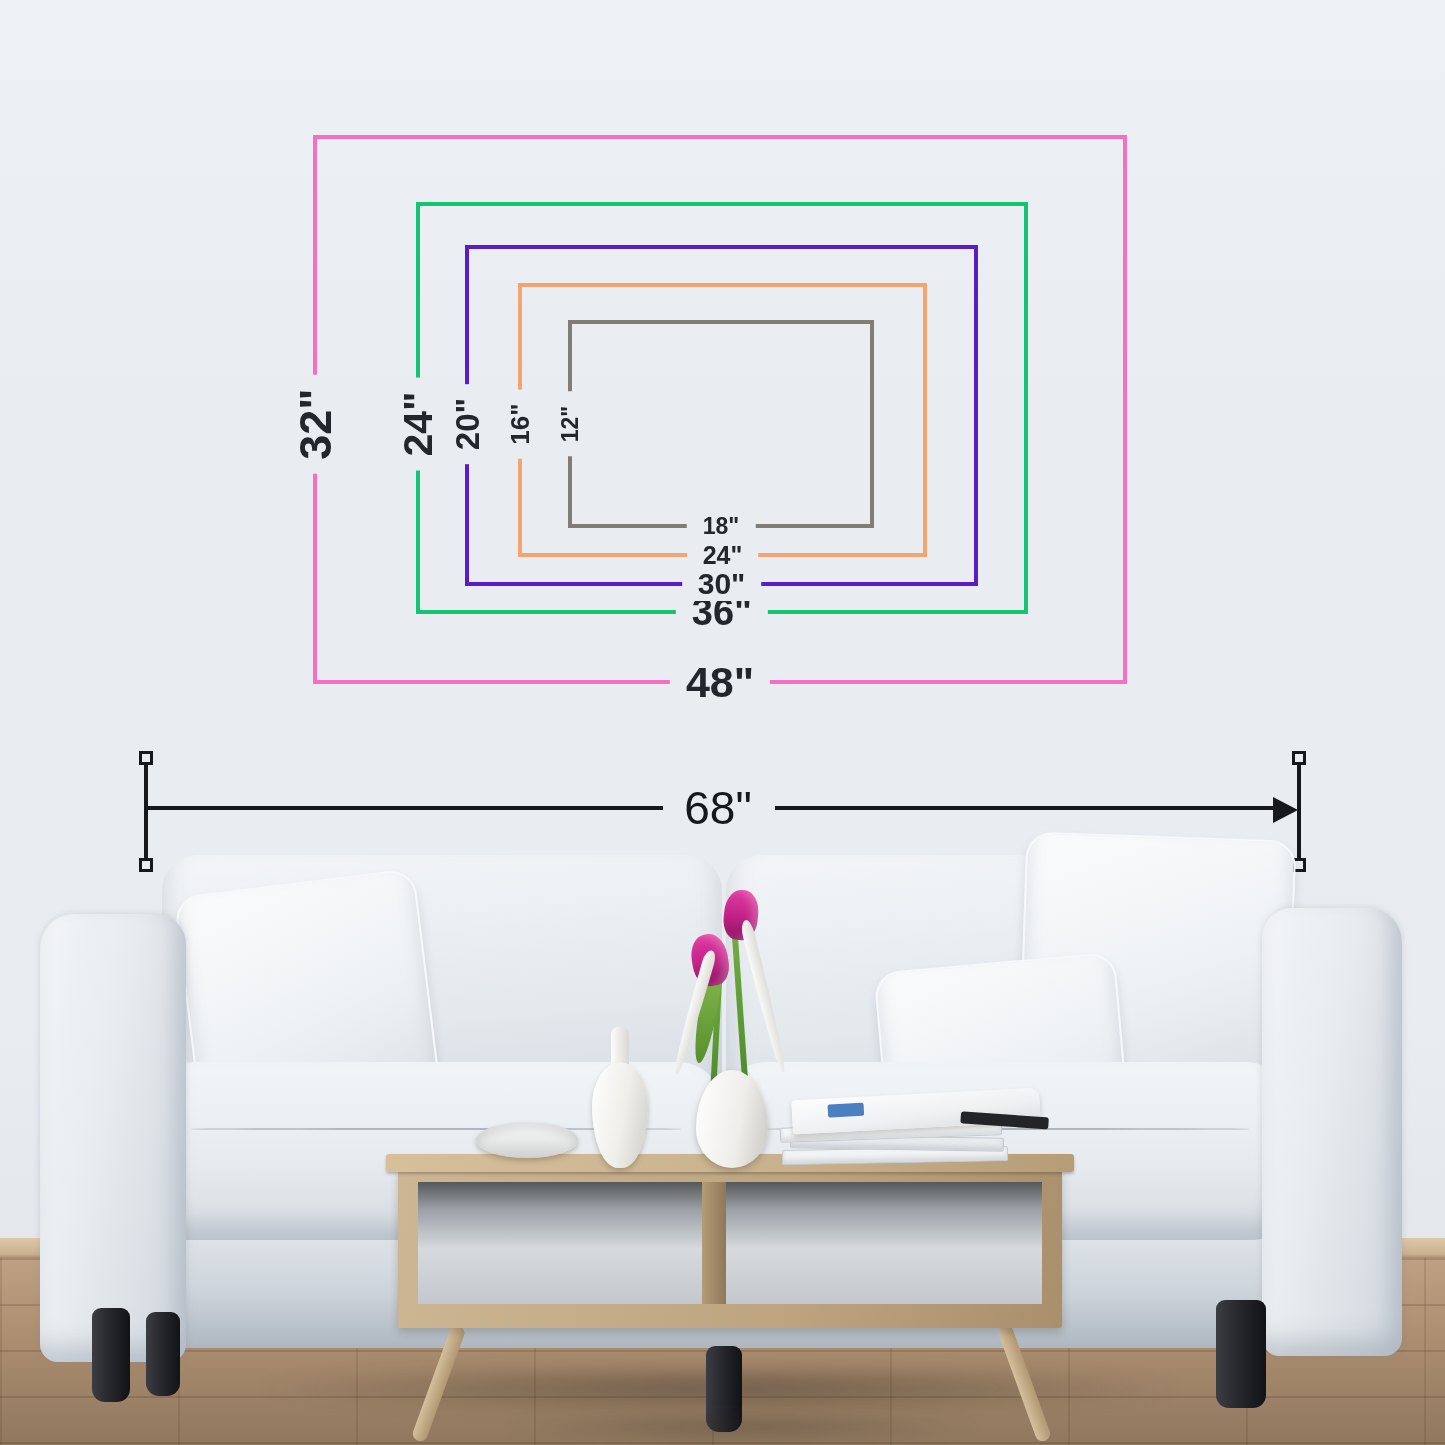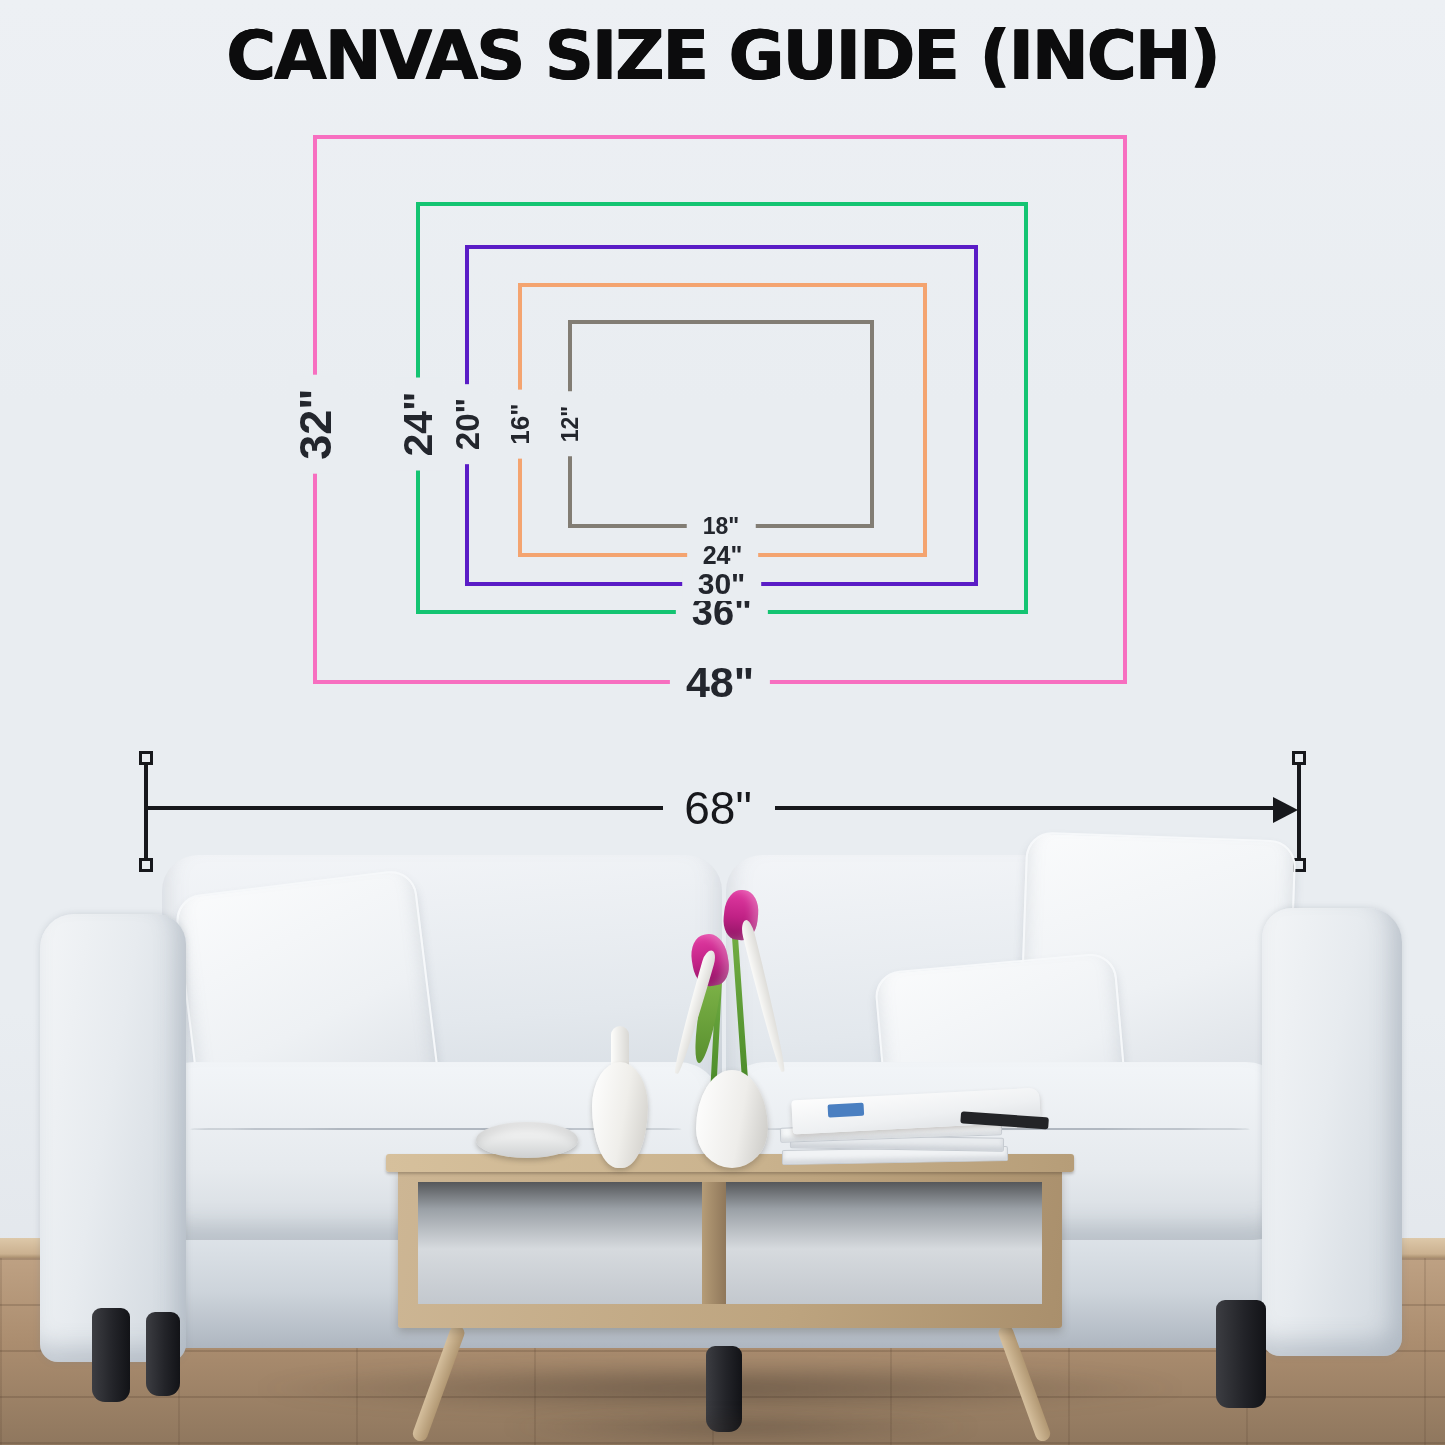--- a/index.html
+++ b/index.html
@@ -128,21 +128,20 @@
     transform:rotate(-3deg);box-shadow:0 3px 5px rgba(70,60,50,.25);}
   .mag .dark{position:absolute;right:-8px;bottom:-3px;width:88px;height:12px;border-radius:3px;
     background:#232427;transform:rotate(7deg);}
   .mag .blue{position:absolute;left:36px;top:6px;width:36px;height:13px;background:#4a7fc1;border-radius:2px;}
 </style>
 </head>
 <body>
 
 <div class="stage">
 
-  <div class="title">CANVAS SIZE GUIDE (INCH)</div>
 
   <div class="guide">
 
     <div class="szrect r0">
       <div class="hwrap" style="top:285px">
         <span class="lbl" style="font-size:45px">32"</span>
       </div>
       <div class="wwrap">
         <span class="lbl" style="font-size:43px">48"</span>
       </div>

